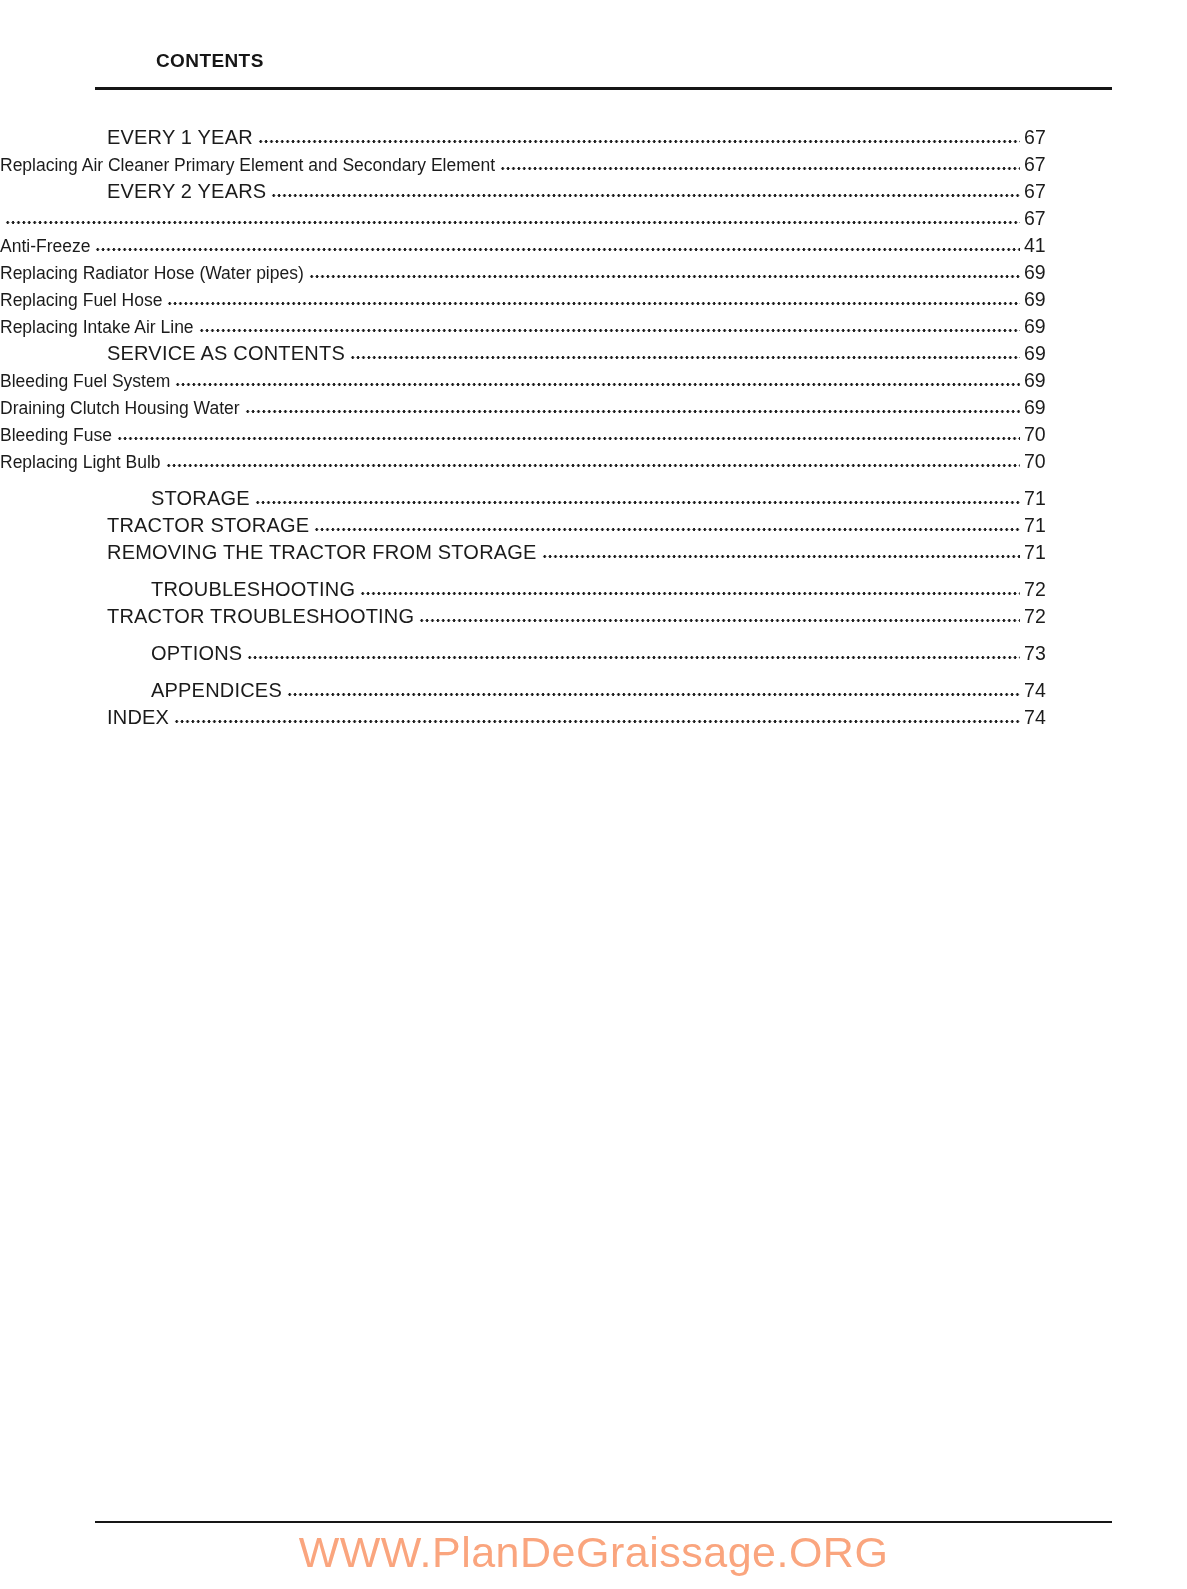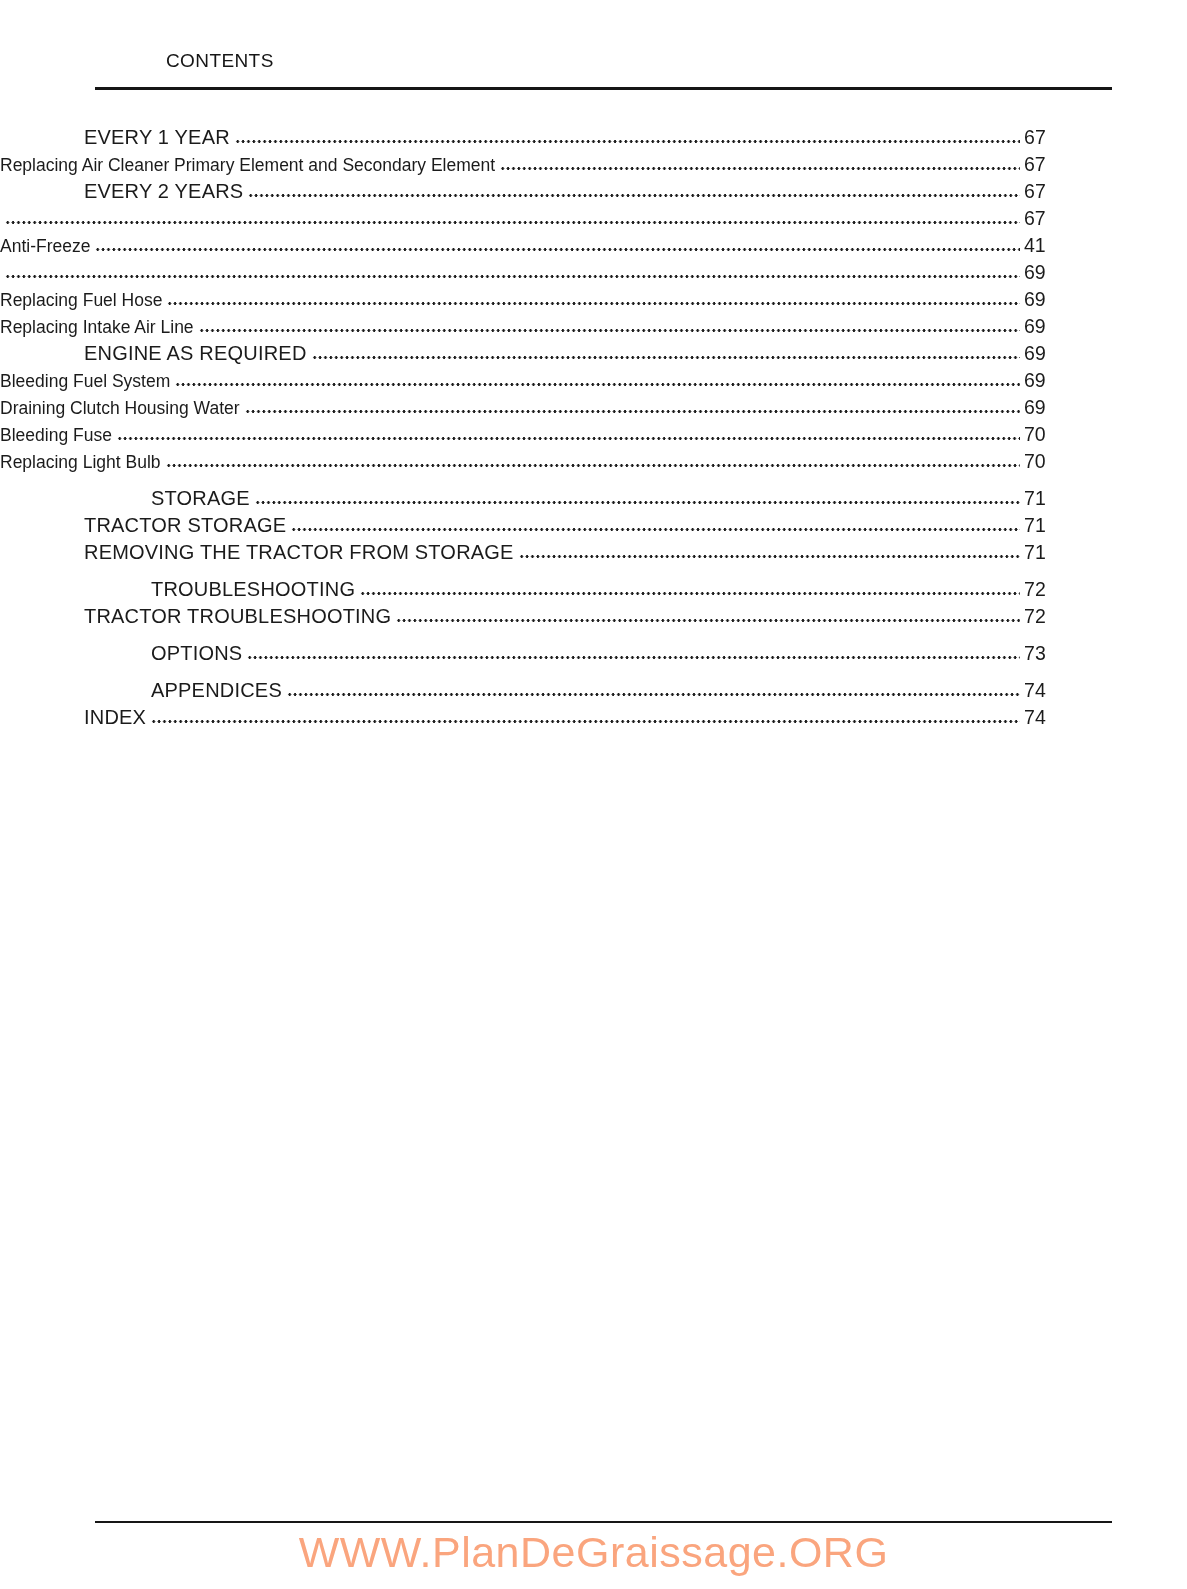--- a/index.html
+++ b/index.html
@@ -7,24 +7,24 @@
     position: relative;
     width: 1187px;
     height: 1589px;
     background: #ffffff;
     font-family: "Liberation Sans", sans-serif;
     color: #1b1b1b;
     overflow: hidden;
   }
   .header-title {
     position: absolute;
-    left: 166px;
+    left: 156px;
     top: 50px;
     font-size: 19px;
-    font-weight: normal;
+    font-weight: bold;
     letter-spacing: 0.4px;
     color: #161616;
   }
   .header-rule {
     position: absolute;
     left: 95px;
     top: 87px;
     width: 1017px;
     height: 3px;
     background: #151515;
@@ -36,21 +36,21 @@
     width: 1187px;
   }
   .row {
     display: flex;
     align-items: baseline;
     height: 27px;
     line-height: 27px;
     margin-right: 129px;
   }
   .row.l0 { margin-left: 151px; font-size: 20px; letter-spacing: 0.2px; }
-  .row.l1 { margin-left: 84px; font-size: 20px; letter-spacing: 0.2px; }
+  .row.l1 { margin-left: 107px; font-size: 20px; letter-spacing: 0.2px; }
   .row.l2 { font-size: 17.5px; }
   .row.gap { margin-top: 10px; }
   .label { white-space: nowrap; }
   .leader {
     flex: 1;
     align-self: flex-end;
     height: 5px;
     margin: 0 4px 7px 5px;
     background-image: radial-gradient(circle, #1c1c1c 1.25px, transparent 1.55px);
     background-size: 5.4px 5px;
@@ -107,35 +107,36 @@
       <div class="row l2">
         <span class="leader"></span>
         <span class="pagenum">67</span>
       </div>
       <div class="row l2">
         <span class="label">Anti-Freeze</span>
         <span class="leader"></span>
         <span class="pagenum">41</span>
       </div>
       <div class="row l2">
+        <span class="label">Replacing Radiator Hose (Water pipes)</span>
         <span class="leader"></span>
         <span class="pagenum">69</span>
       </div>
       <div class="row l2">
         <span class="label">Replacing Fuel Hose</span>
         <span class="leader"></span>
         <span class="pagenum">69</span>
       </div>
       <div class="row l2">
         <span class="label">Replacing Intake Air Line</span>
         <span class="leader"></span>
         <span class="pagenum">69</span>
       </div>
       <div class="row l1">
-        <span class="label">ENGINE AS REQUIRED</span>
+        <span class="label">SERVICE AS CONTENTS</span>
         <span class="leader"></span>
         <span class="pagenum">69</span>
       </div>
       <div class="row l2">
         <span class="label">Bleeding Fuel System</span>
         <span class="leader"></span>
         <span class="pagenum">69</span>
       </div>
       <div class="row l2">
         <span class="label">Draining Clutch Housing Water</span>

